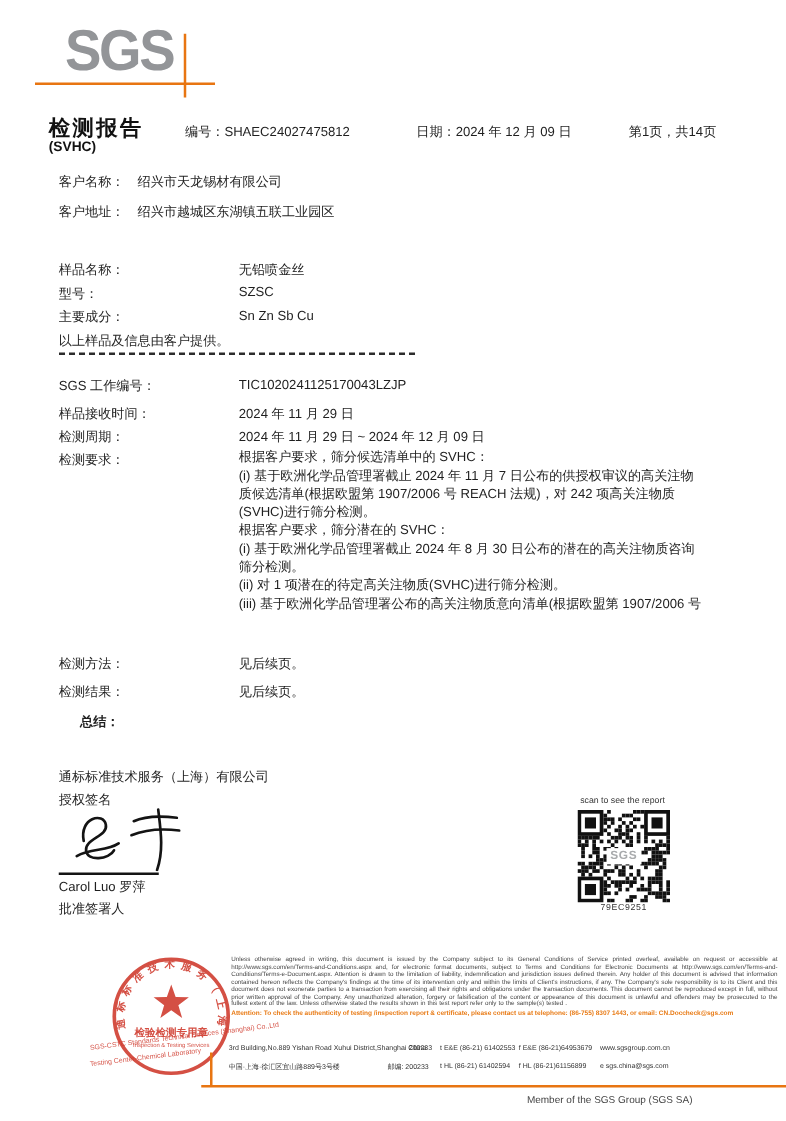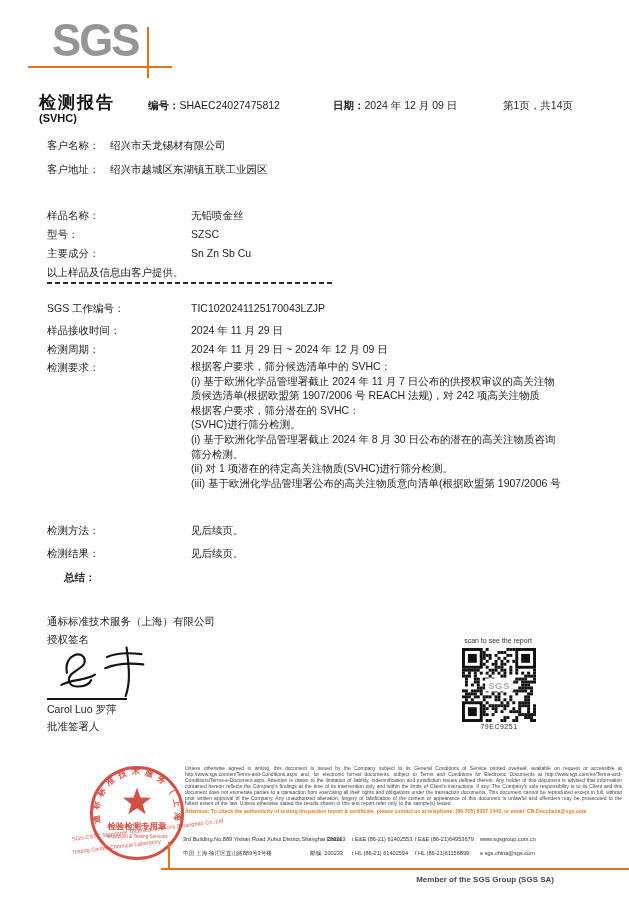--- a/index.html
+++ b/index.html
@@ -12,21 +12,21 @@
   .abs { position:absolute; white-space:nowrap; }
   .logo {
     font-weight:800; font-size:46px; line-height:44px; color:#939598;
     letter-spacing:-2px; transform:scaleX(.95); transform-origin:left;
   }
   .accent-h { background:#e87511; height:2px; }
   .accent-v { background:#e87511; width:2px; }
   .title { font-size:17px; font-weight:700; letter-spacing:2px; color:#111; }
   .subtitle { font-size:11px; font-weight:700; color:#111; }
   .meta { font-size:10.5px; }
-  .meta b { font-weight:700; }
+  .meta b { font-weight:400; }
   .row { font-size:10.5px; }
   .lbl { position:absolute; left:47px;text-align:center; }
   .val-c { position:absolute; left:110px; }
   .val { position:absolute; left:191px; }
   .req-block { line-height:14.6px; font-size:10.5px; white-space:nowrap; }
   .dash-sep {
     height:2px;
     background:repeating-linear-gradient(90deg,#2c2c2c 0 5px,transparent 5px 8px);
   }
   .bold { font-weight:700; }
@@ -46,21 +46,21 @@
   .disclaimer {
     font-size:5px; line-height:5.9px; color:#454545; text-align:justify;
     white-space:normal; word-spacing:0.3px;
   }
   .attention {
     margin-top:1px; font-size:5.2px; line-height:6px; color:#e87b16;
     font-weight:700; white-space:normal;
   }
   .addr-row { position:absolute; left:183px; width:446px; height:8px; font-size:5.6px; color:#333; }
   .addr-row span { position:absolute; top:0; white-space:nowrap; }
-  .member { font-size:8px; font-weight:700; color:#444; text-align:right; }
+  .member { font-size:8px; font-weight:400; color:#444; text-align:right; }
 </style>
 </head>
 <body>
 
 <div>
 
   <div class="abs logo" style="left:52px; top:18px;">SGS</div>
   <div class="abs accent-h" style="left:28px; top:66px; width:144px;"></div>
   <div class="abs accent-v" style="left:147px; top:27px; height:51px;"></div>
 
@@ -110,22 +110,22 @@
   </div>
   <div class="abs row" style="left:0; top:343px; width:629px;">
     <span class="lbl">检测周期：</span>
     <span class="val">2024 年 11 月 29 日 ~ 2024 年 12 月 09 日</span>
   </div>
   <div class="abs row" style="left:47px; top:361px;">检测要求：</div>
   <div class="abs req-block" style="left:191px; top:359px; width:400px;">
     <div>根据客户要求，筛分候选清单中的 SVHC：</div>
     <div>(i) 基于欧洲化学品管理署截止 2024 年 11 月 7 日公布的供授权审议的高关注物</div>
     <div>质候选清单(根据欧盟第 1907/2006 号 REACH 法规)，对 242 项高关注物质</div>
+    <div>(SVHC)进行筛分检测。</div>
     <div>根据客户要求，筛分潜在的 SVHC：</div>
-    <div>(SVHC)进行筛分检测。</div>
     <div>(i) 基于欧洲化学品管理署截止 2024 年 8 月 30 日公布的潜在的高关注物质咨询</div>
     <div>筛分检测。</div>
     <div>(ii) 对 1 项潜在的待定高关注物质(SVHC)进行筛分检测。</div>
     <div>(iii) 基于欧洲化学品管理署公布的高关注物质意向清单(根据欧盟第 1907/2006 号</div>
   </div>
 
   <div class="abs row" style="left:0; top:524px; width:629px;">
     <span class="lbl">检测方法：</span>
     <span class="val">见后续页。</span>
   </div>

